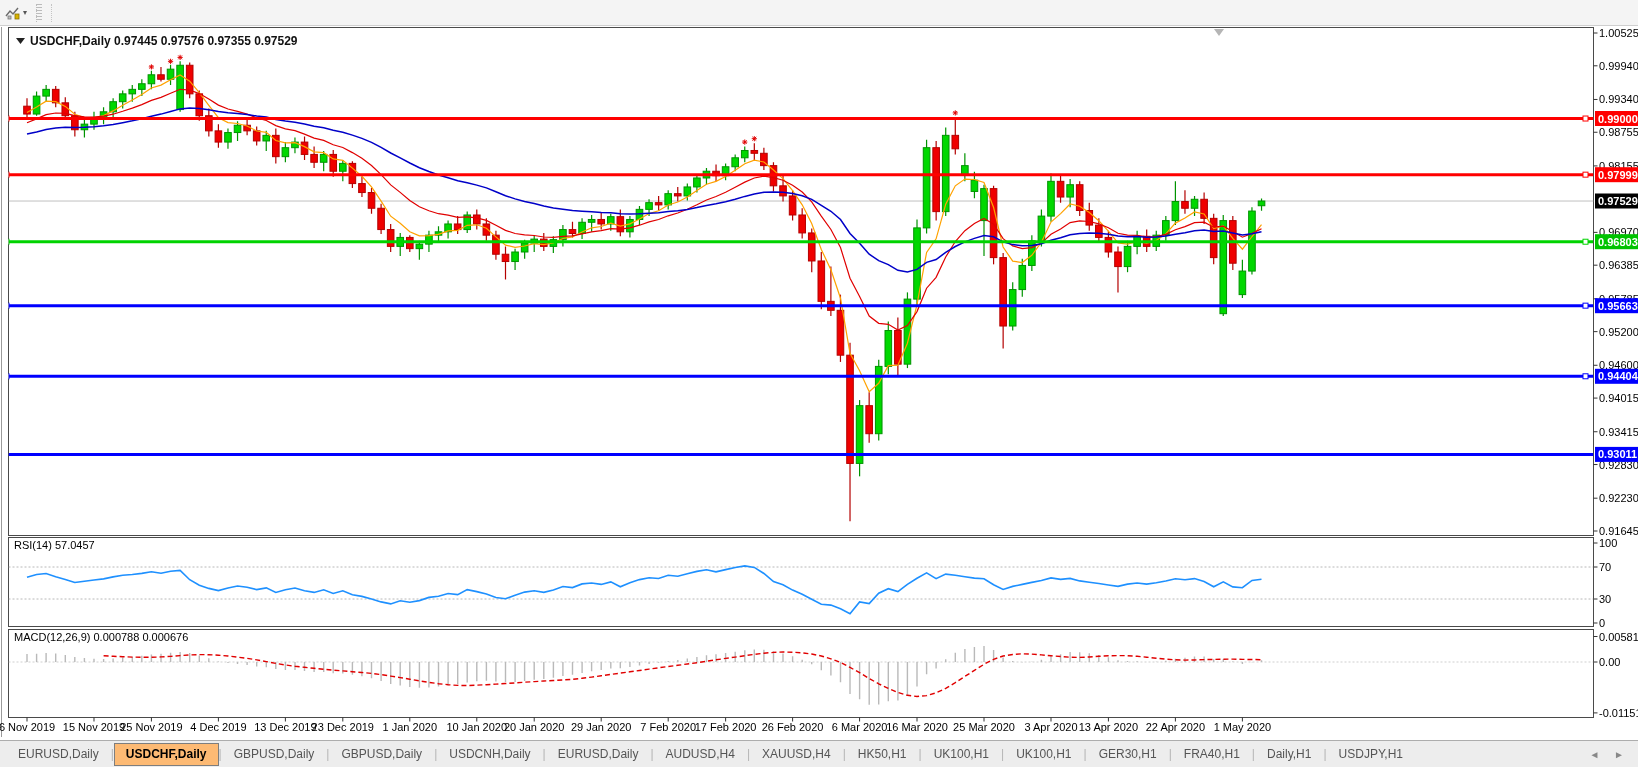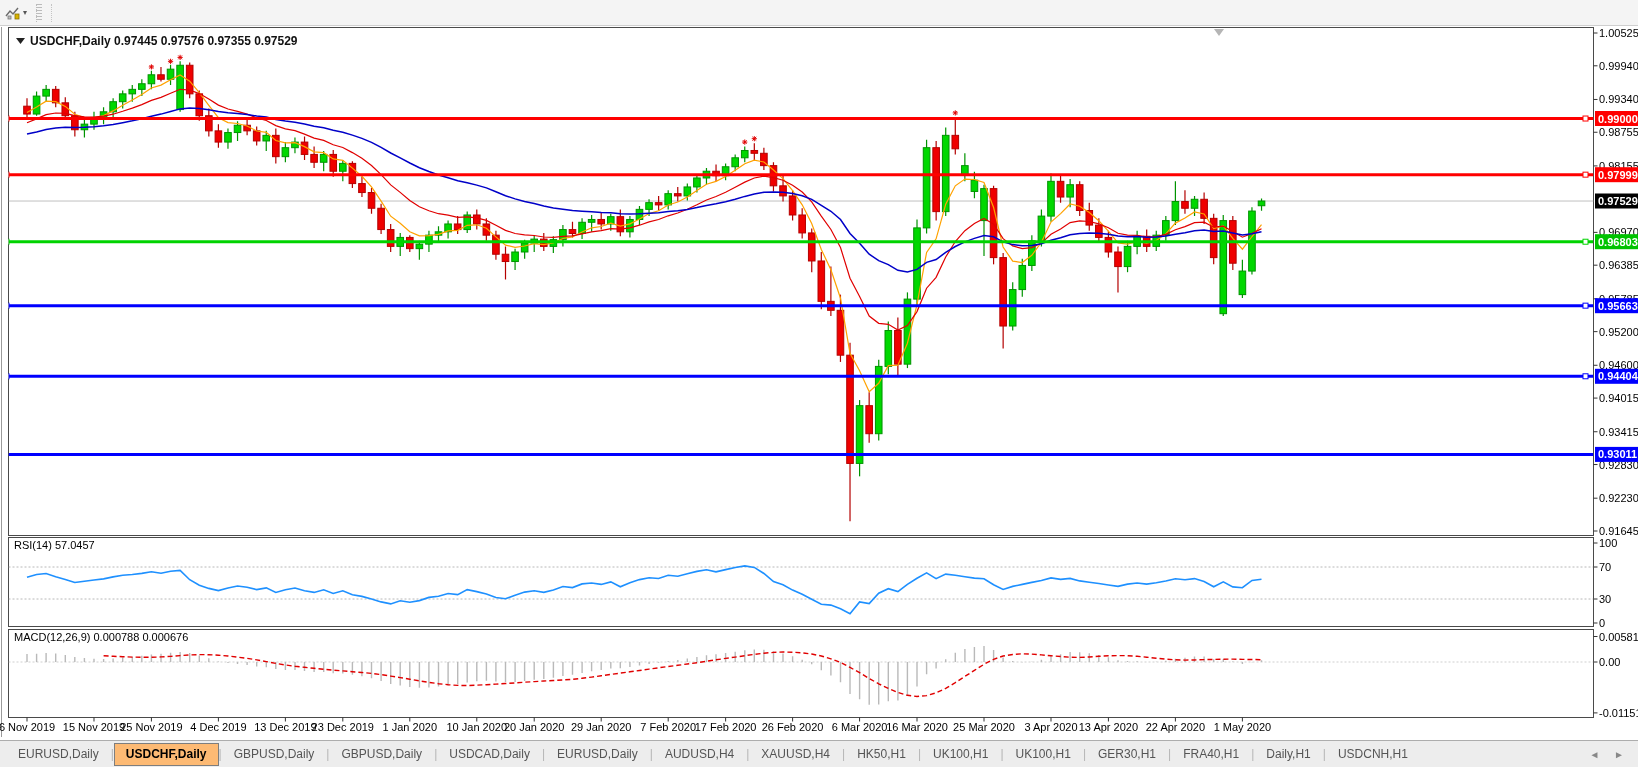--- a/index.html
+++ b/index.html
@@ -637,40 +637,40 @@
   <div id="tabbar">
     <div id="tabs-host" style="display:flex;align-items:center;margin-left:6px;">
         <div class="tab">EURUSD,Daily</div>
         <span class="tab-sep">|</span>
         <div class="tab active">USDCHF,Daily</div>
         <span class="tab-sep">|</span>
         <div class="tab">GBPUSD,Daily</div>
         <span class="tab-sep">|</span>
         <div class="tab">GBPUSD,Daily</div>
         <span class="tab-sep">|</span>
-        <div class="tab">USDCAD,Daily</div>
+        <div class="tab">USDCNH,Daily</div>
         <span class="tab-sep">|</span>
         <div class="tab">EURUSD,Daily</div>
         <span class="tab-sep">|</span>
         <div class="tab">AUDUSD,H4</div>
         <span class="tab-sep">|</span>
         <div class="tab">XAUUSD,H4</div>
         <span class="tab-sep">|</span>
         <div class="tab">HK50,H1</div>
         <span class="tab-sep">|</span>
         <div class="tab">UK100,H1</div>
         <span class="tab-sep">|</span>
         <div class="tab">UK100,H1</div>
         <span class="tab-sep">|</span>
         <div class="tab">GER30,H1</div>
         <span class="tab-sep">|</span>
         <div class="tab">FRA40,H1</div>
         <span class="tab-sep">|</span>
         <div class="tab">Daily,H1</div>
         <span class="tab-sep">|</span>
-        <div class="tab">USDCNH,H1</div>
+        <div class="tab">USDJPY,H1</div>
       </div>
     <div id="tab-nav">
       <span>◄</span>
       <span>►</span>
     </div>
   </div>
 </div>
 
 </body></html>

